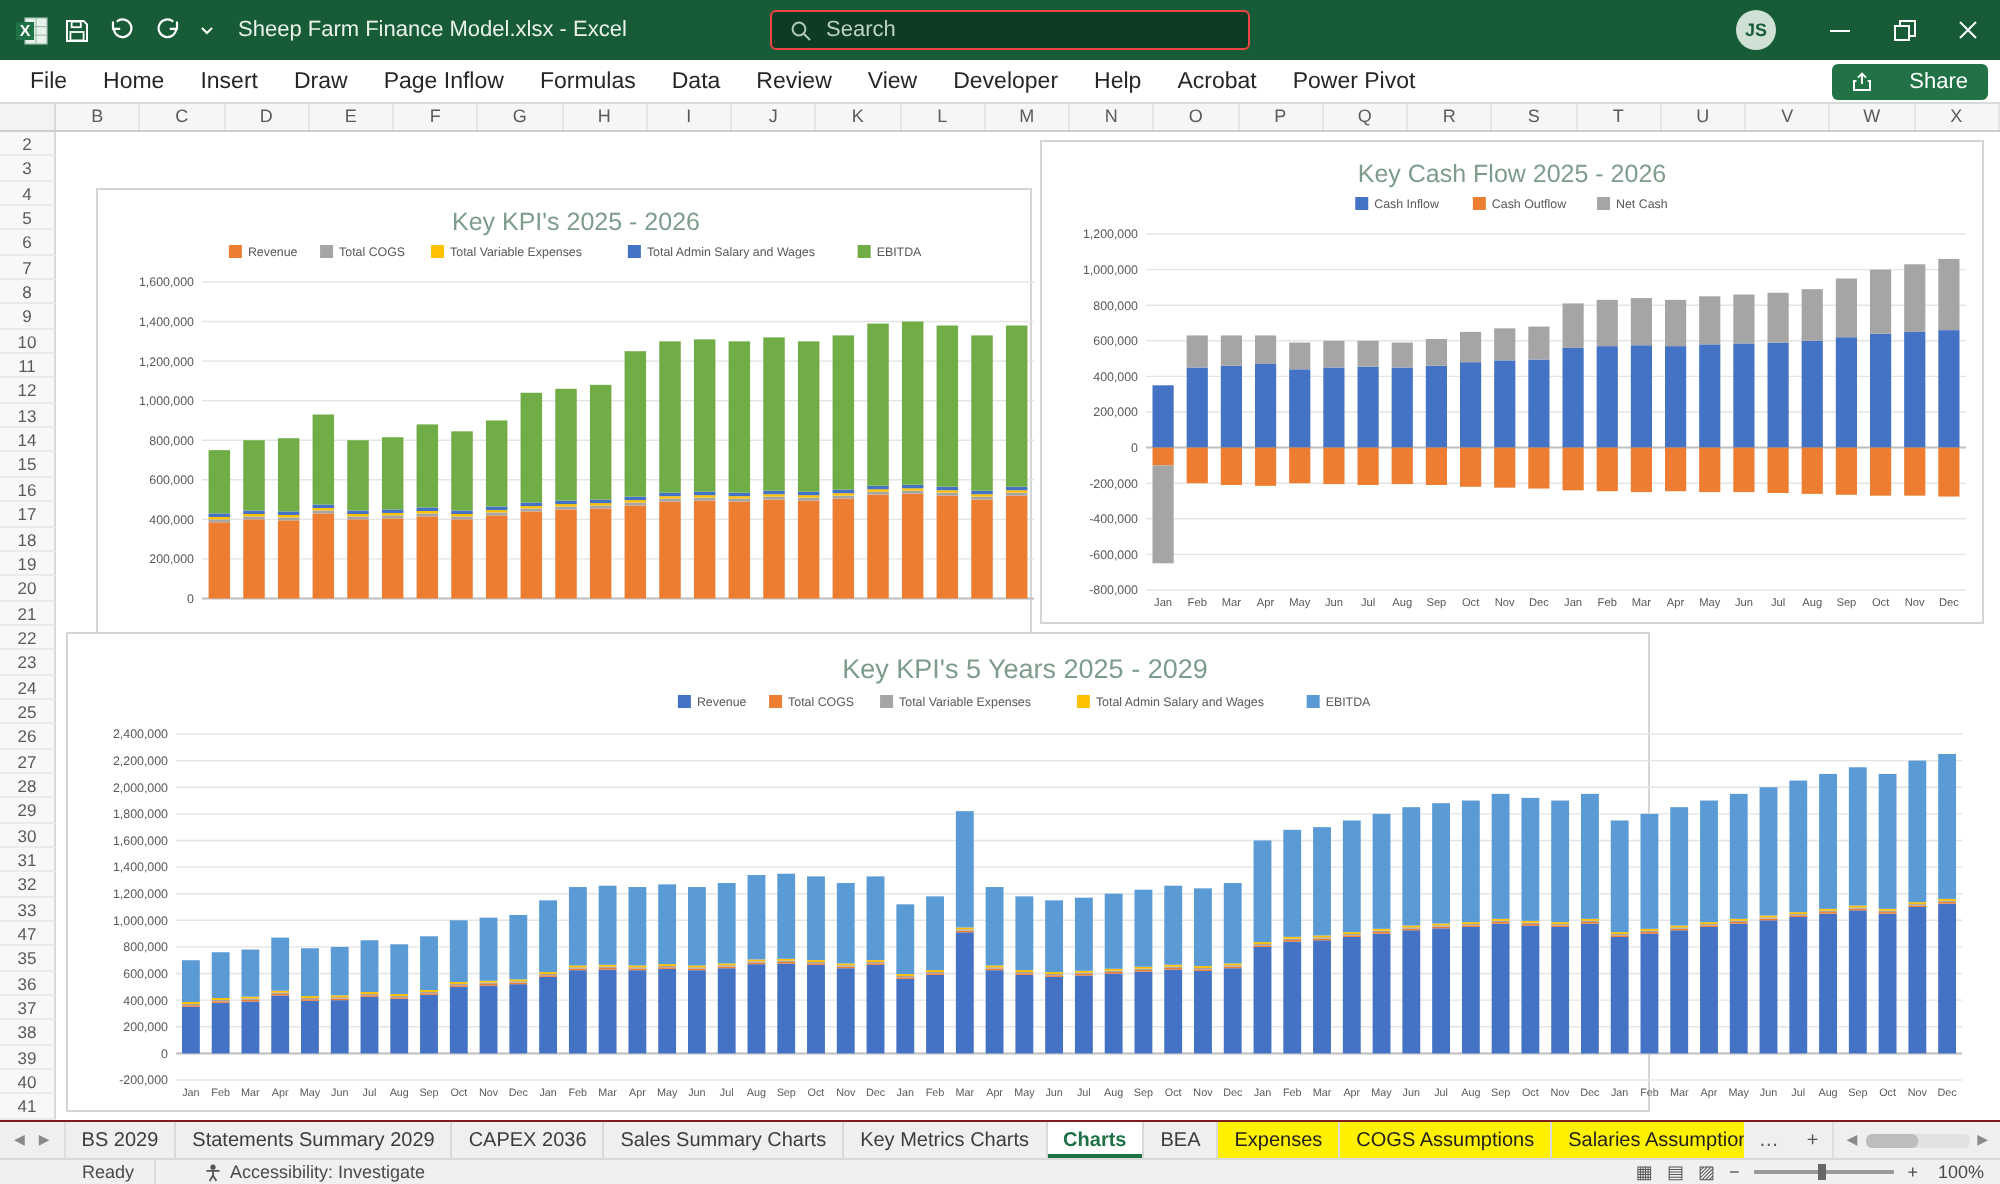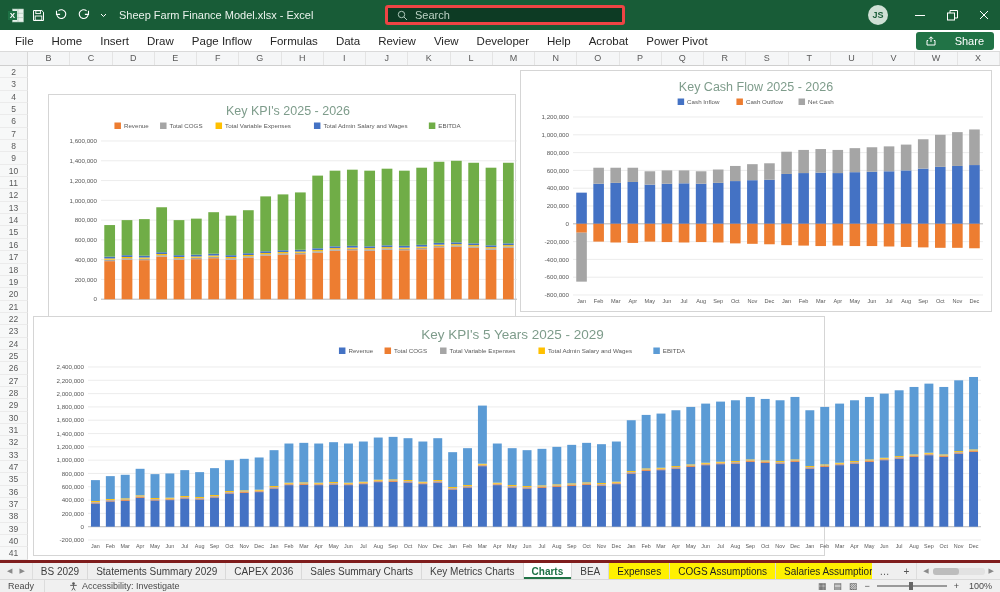--- a/index.html
+++ b/index.html
@@ -8,21 +8,21 @@
   svg { display:block; }
   svg text { font-family:"Liberation Sans", sans-serif; }
 
   
   .titlebar { position:relative; height:30px; background:#185C37; display:flex;
     align-items:center; color:#fff; padding-left:8px; }
   .excel-logo { margin-right:8px; display:flex; }
   .qat { display:flex; align-items:center; gap:9px; }
   .doc-title { font-size:11px; color:#EAF2EC; margin-left:12px; white-space:nowrap; }
   .search { position:absolute; left:385px; top:5px; width:240px; height:20px;
-    background:#0D3B24; border:3px solid #ef4444; border-radius:3px; display:flex;
+    background:#0D3B24; border:1px solid #ef4444; border-radius:3px; display:flex;
     align-items:center; gap:7px; padding:0 9px; font-size:11px; color:#BCD2C4; }
   .tb-right { margin-left:auto; display:flex; align-items:center; height:100%; }
   .avatar { width:20px; height:20px; border-radius:50%; background:#CFE0D5; color:#185C37;
     font-size:9px; font-weight:bold; display:flex; align-items:center; justify-content:center;
     margin-right:16px; }
   .win-btn { width:32px; height:30px; display:flex; align-items:center; justify-content:center; }
 
   
   .menubar { position:relative; height:22px; background:#fff; border-bottom:1px solid #DADADA;
     display:flex; align-items:center; font-size:11.5px; color:#262626; padding-left:6px; }
@@ -43,40 +43,40 @@
   .rowcell { width:28px; height:12.35px; font-size:8.5px; color:#5A5A5A; text-align:center;
     line-height:12.5px; background:#F7F8F8; border-right:1px solid #D8D8D8;
     border-bottom:1px solid #EBEBEB; }
 
   .chart { position:absolute; background:#fff; border:1px solid #D5D5D5; }
   .c1 { left:48px;  top:4px;   width:468px; height:242px;margin-top:24px; }
   .c2 { left:520px; top:4px;   width:472px; height:242px; }
   .c3 { left:33px;  top:250px; width:792px; height:240px; }
 
   
-  .tabsbar { height:19px; background:#EFEFEF; border-top:3px solid #7f1d1d; display:flex;
+  .tabsbar { height:19px; background:#EFEFEF; border-top:1px solid #7f1d1d; display:flex;
     align-items:stretch; font-size:10px; color:#3C3C3C; }
   .navbtns { display:flex; align-items:center; gap:7px; padding:0 7px; color:#8A8A8A;
     font-size:7px; border-right:1px solid #DDD; }
   .stabs { display:flex; min-width:0; overflow:hidden; }
   .stab { display:flex; align-items:center; padding:0 8px; border-right:1px solid #D9D9D9;
     white-space:nowrap; background:#EFEFEF; }
   .stab.active { background:#FFFFFF; color:#1E7145; font-weight:bold;
     box-shadow:inset 0 -2px 0 #217346; }
   .stab.yellow { background:#FFF100; color:#1F1F1F; }
   .tabmore, .tabplus { display:flex; align-items:center; padding:0 7px; color:#555; }
   .tabscroll { margin-left:auto; display:flex; align-items:center; gap:4px; padding:0 6px;
     color:#8A8A8A; font-size:7px; border-left:1px solid #DDD; }
   .track { width:52px; height:7px; background:#E2E2E2; border-radius:3px; }
   .thumb { width:26px; height:7px; background:#BDBDBD; border-radius:3px; }
 
   
   .statusbar { height:13px; background:#F0F0F0; border-top:1px solid #D9D9D9; display:flex;
     align-items:center; font-size:9px; color:#4A4A4A; }
-  .ready { padding:0 10px 0 8px; }
+  .ready { padding:0 10px 0 8px;margin-left:33px; }
   .accessibility { display:flex; align-items:center; gap:4px; padding:0 24px;
     border-left:1px solid #DCDCDC; height:100%; }
   .sb-right { margin-left:auto; display:flex; align-items:center; gap:7px; padding-right:8px; }
   .viewicon { font-size:9px; color:#555; line-height:13px; }
   .zoomtrack { width:70px; height:2px; background:#9A9A9A; position:relative; }
   .zoomthumb { position:absolute; left:32px; top:-3px; width:4px; height:8px; background:#666; }
   .zoomlevel { min-width:26px; text-align:right; }
 </style>
 </head>
 <body>

